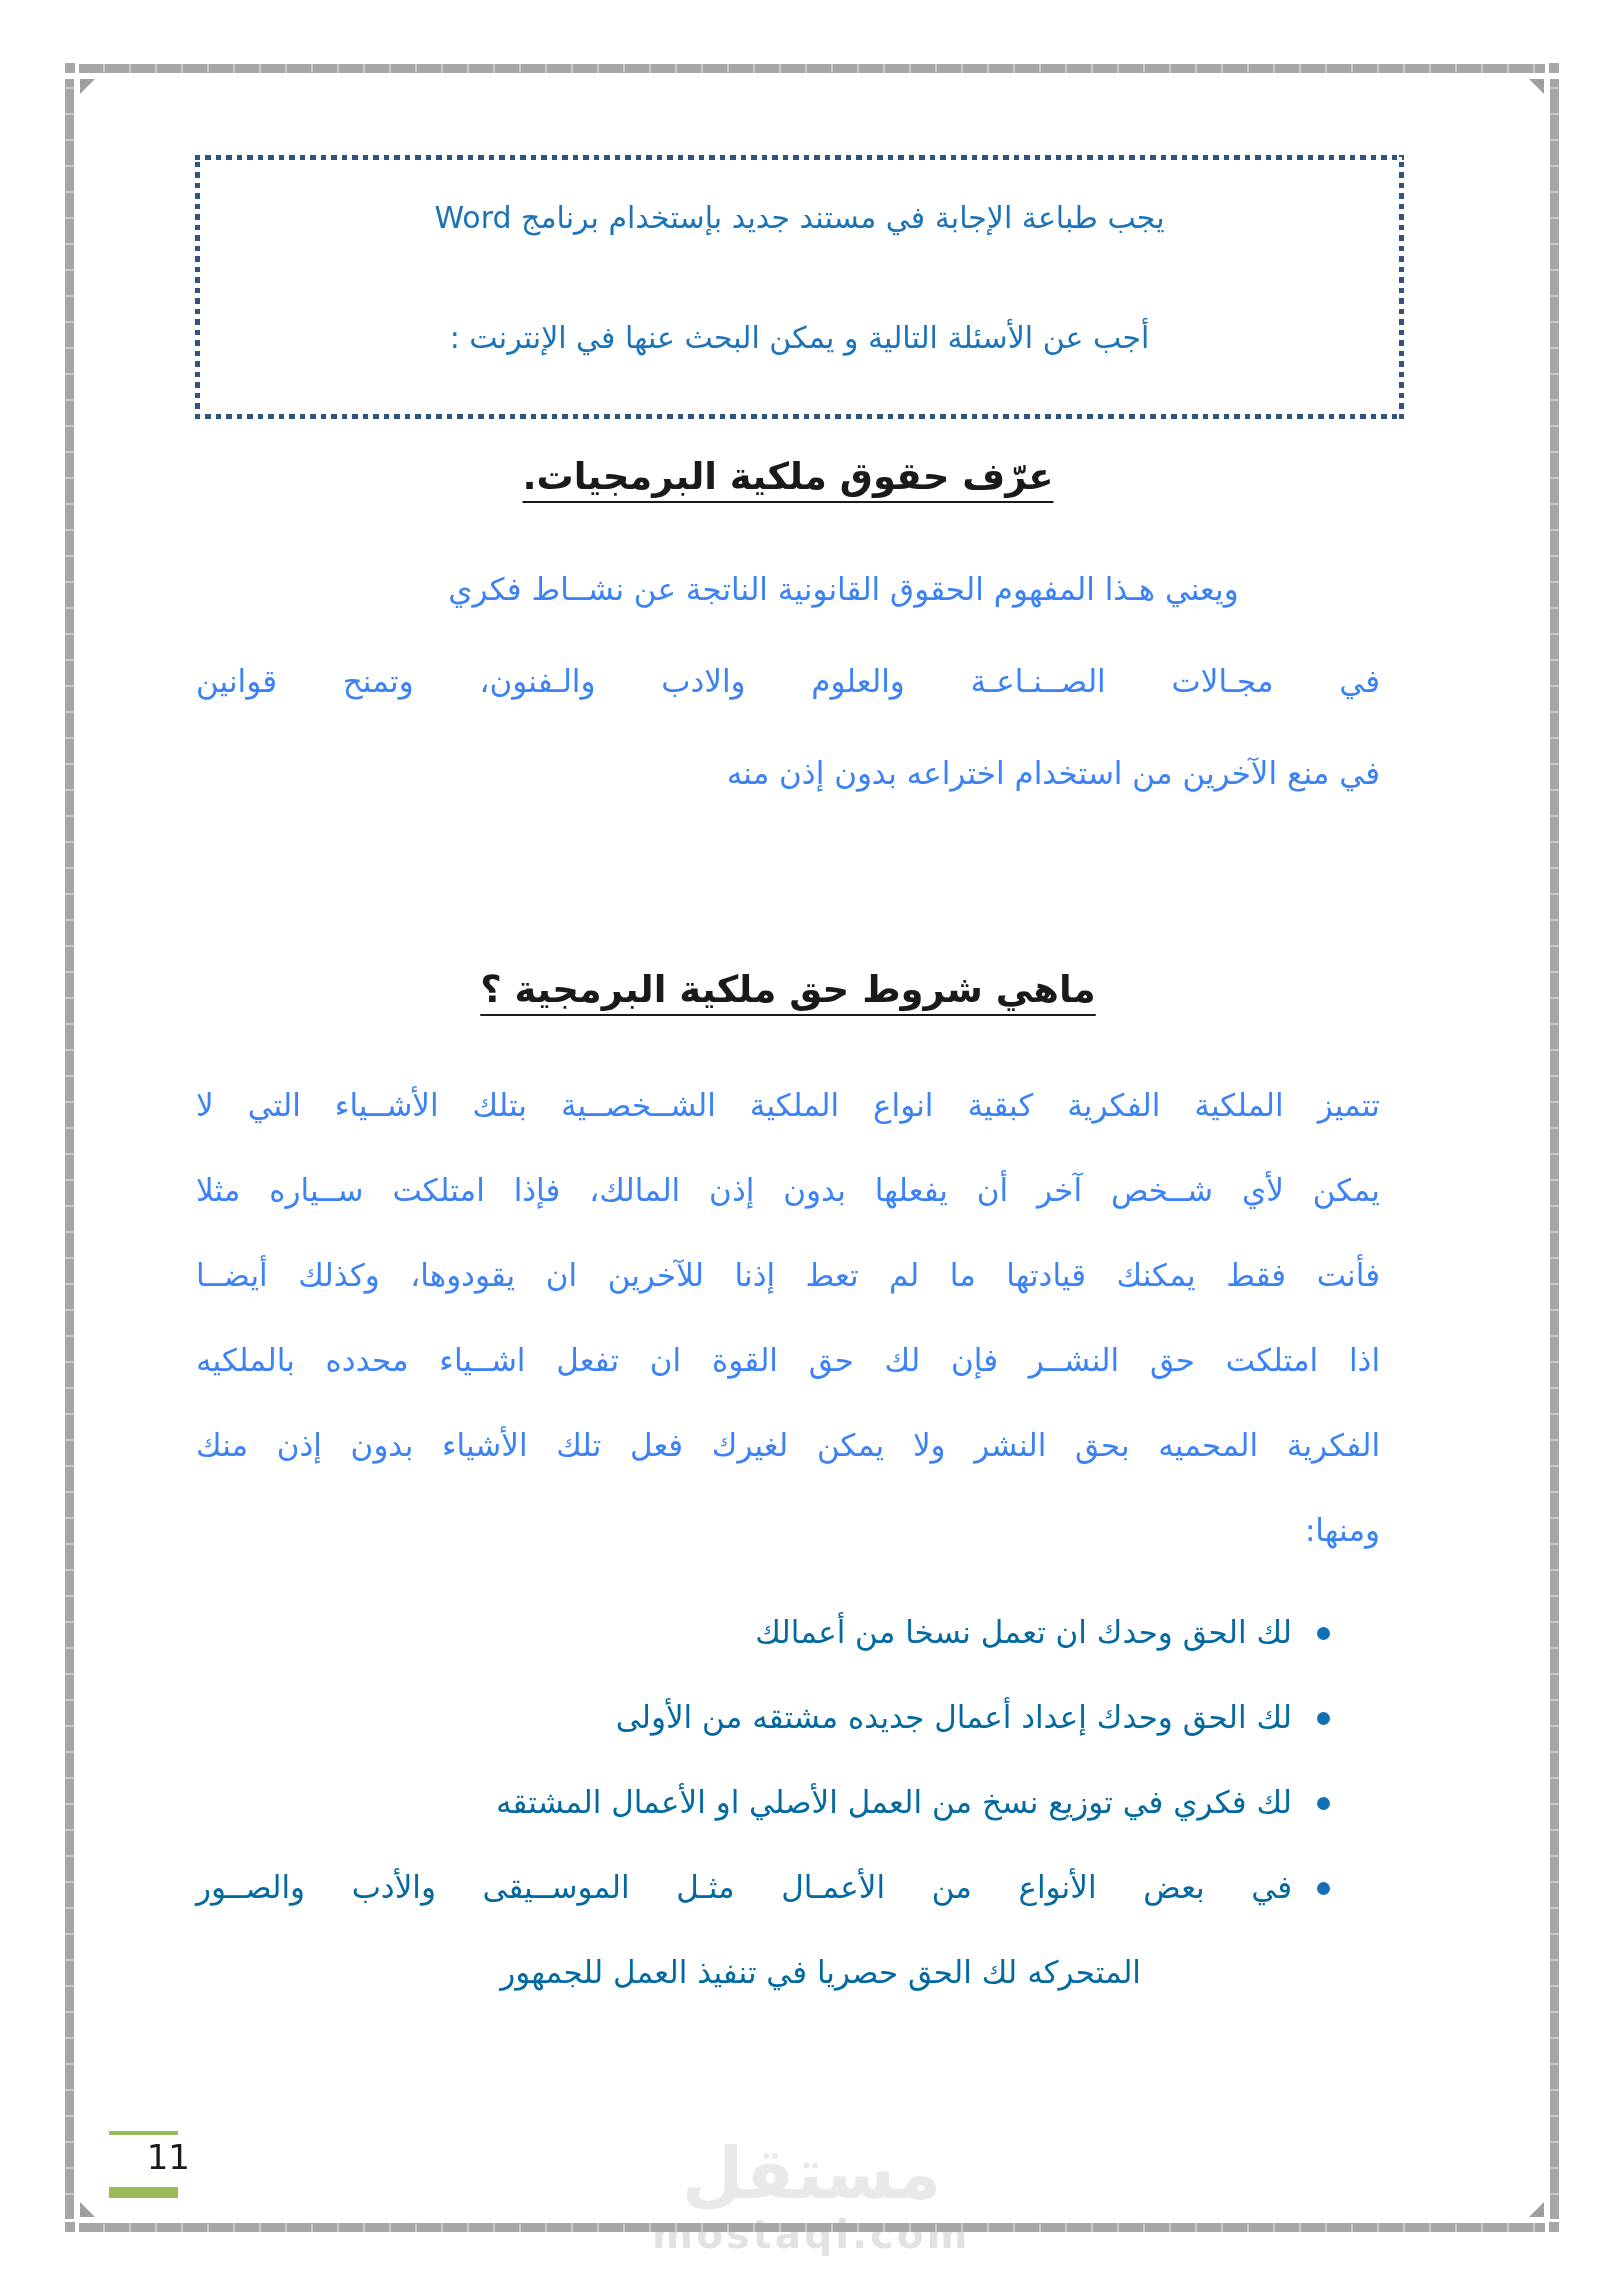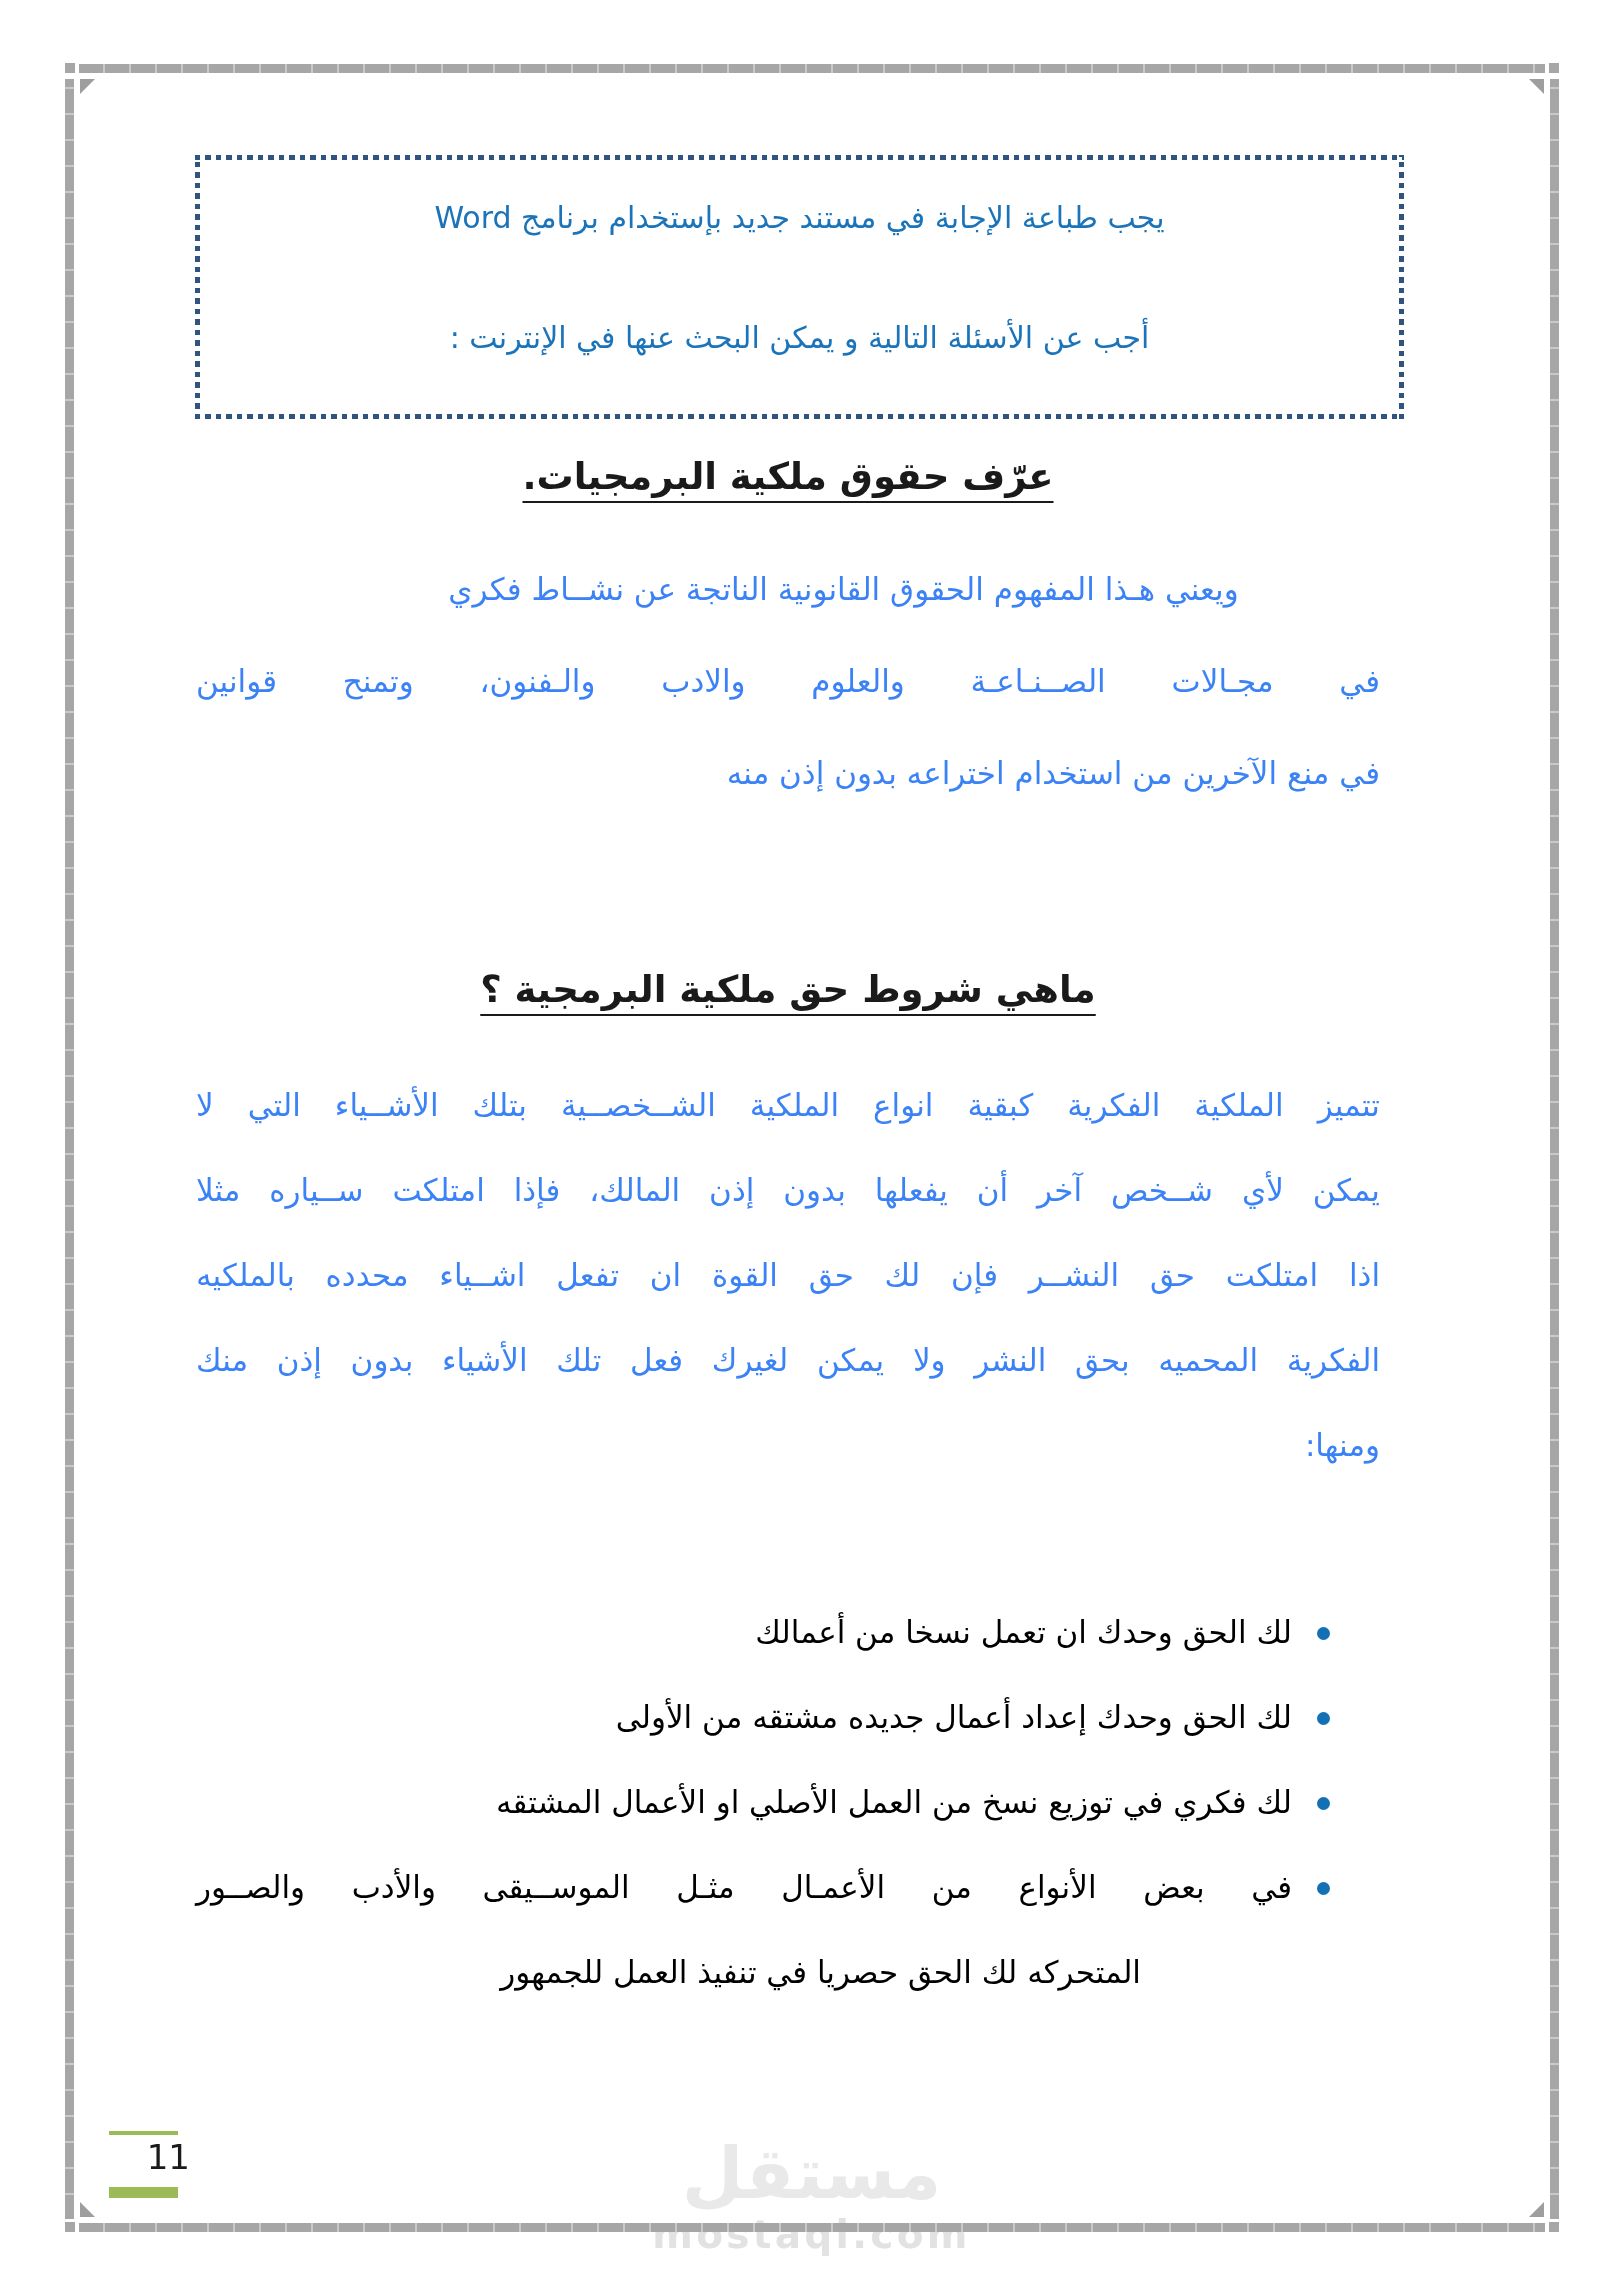--- a/index.html
+++ b/index.html
@@ -45,21 +45,21 @@
   .heading .u{text-decoration:underline;text-decoration-thickness:2px;text-underline-offset:11.8px;}
   .h1pos{top:437px;} .h2pos{top:950px;}
   
   .para{position:absolute;left:196px;width:1184px;z-index:2;direction:rtl;color:#3b82f6;font-size:31px;}
   .p1pos{top:543px;} .p2pos{top:1063px;}
   .pl{text-align:justify;text-align-last:justify;white-space:normal;}
   .lh140 .pl{line-height:92px;} .lh130 .pl{line-height:85px;}
   .pl.first{text-align:center;text-align-last:center;padding-right:0;padding-left:111px;}
   .pl.end{text-align:right;text-align-last:right;}
   
-  .bullets{position:absolute;left:196px;top:1590px;width:1135px;z-index:2;direction:rtl;color:#000000;font-size:31px;}
+  .bullets{position:absolute;left:196px;top:1590px;width:1135px;z-index:2;direction:rtl;color:#0369a1;font-size:31px;}
   .bi{position:relative;padding-right:39px;}
   .bl{line-height:85px;text-align:justify;text-align-last:right;}
   .bl.stretch{text-align-last:justify;}
   .bl.cont{padding-right:151px;text-align-last:right;}
   .dot{position:absolute;right:1.3px;top:37px;width:13px;height:13px;border-radius:50%;background:#1470b4;}
   
   .pn-thin{position:absolute;left:109px;top:2131px;width:69px;height:3.9px;background:#9bbb59;z-index:2;}
   .pn-num{position:absolute;left:98px;top:2138px;width:92px;text-align:right;color:#1a1a1a;font-size:34px;line-height:39px;z-index:2;}
   .pn-bar{position:absolute;left:109px;top:2187px;width:69px;height:11px;background:#9bbb59;z-index:2;}
   
@@ -98,20 +98,21 @@
   <div class="pl">في مجـالات الصــنـاعـة والعلوم والادب والـفنون، وتمنح قوانين</div>
   <div class="pl end">في منع الآخرين من استخدام اختراعه بدون إذن منه</div>
 </div>
 
 <div class="heading h2pos">
   <span class="u">ماهي شروط حق ملكية البرمجية ؟</span>
 </div>
 <div class="para p2pos lh130">
   <div class="pl">تتميز الملكية الفكرية كبقية انواع الملكية الشــخصــية بتلك الأشــياء التي لا</div>
   <div class="pl">يمكن لأي شــخص آخر أن يفعلها بدون إذن المالك، فإذا امتلكت ســياره مثلا</div>
+  <div class="pl">فأنت فقط يمكنك قيادتها ما لم تعط إذنا للآخرين ان يقودوها، وكذلك أيضــا</div>
   <div class="pl">اذا امتلكت حق النشــر فإن لك حق القوة ان تفعل اشــياء محدده بالملكيه</div>
   <div class="pl">الفكرية المحميه بحق النشر ولا يمكن لغيرك فعل تلك الأشياء بدون إذن منك</div>
   <div class="pl end">ومنها:</div>
 </div>
 
 <div class="bullets">
   <div class="bi">
     <span class="dot"></span>
     <div class="bl">لك الحق وحدك ان تعمل نسخا من أعمالك</div>
   </div>

